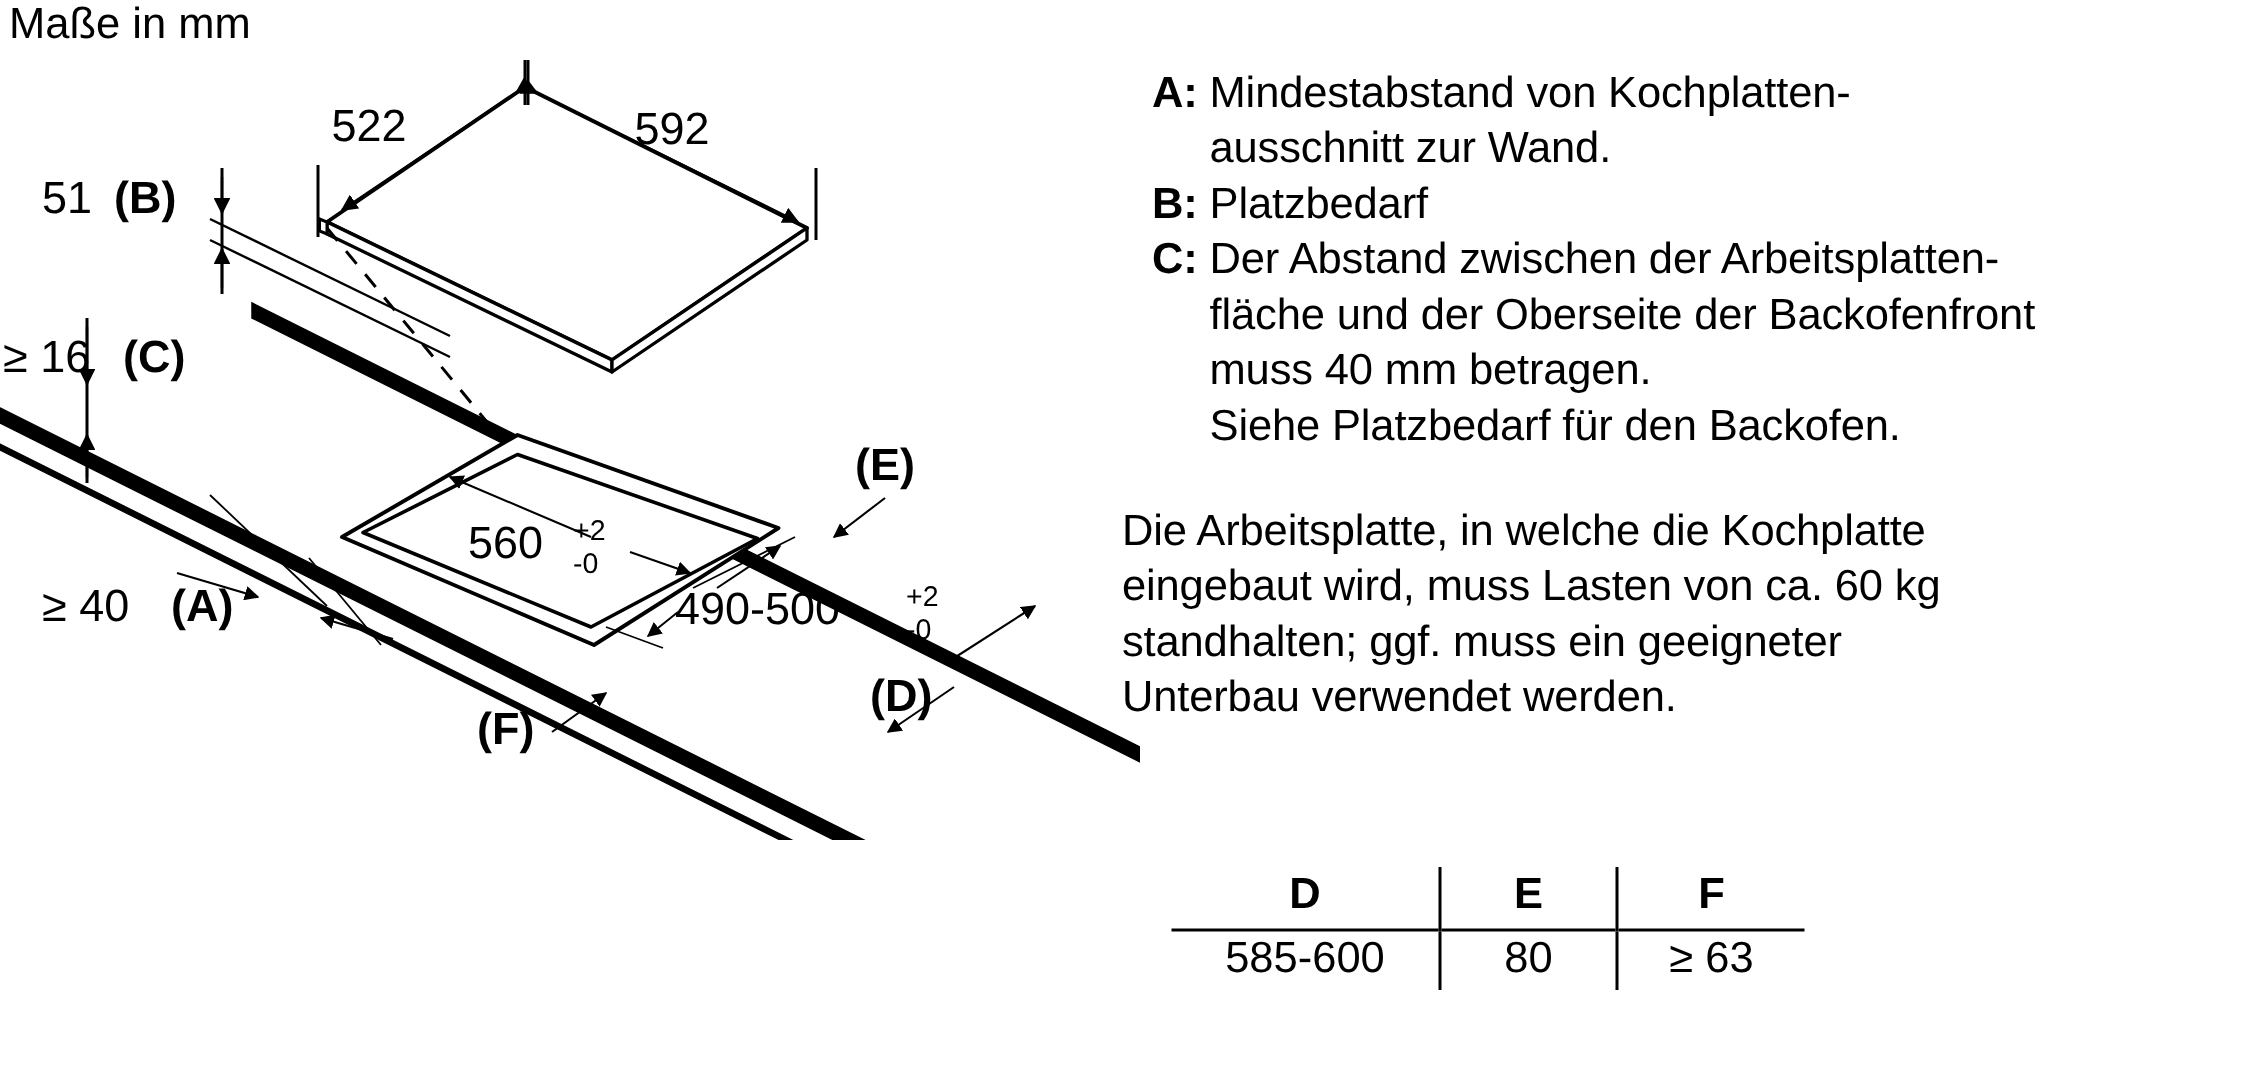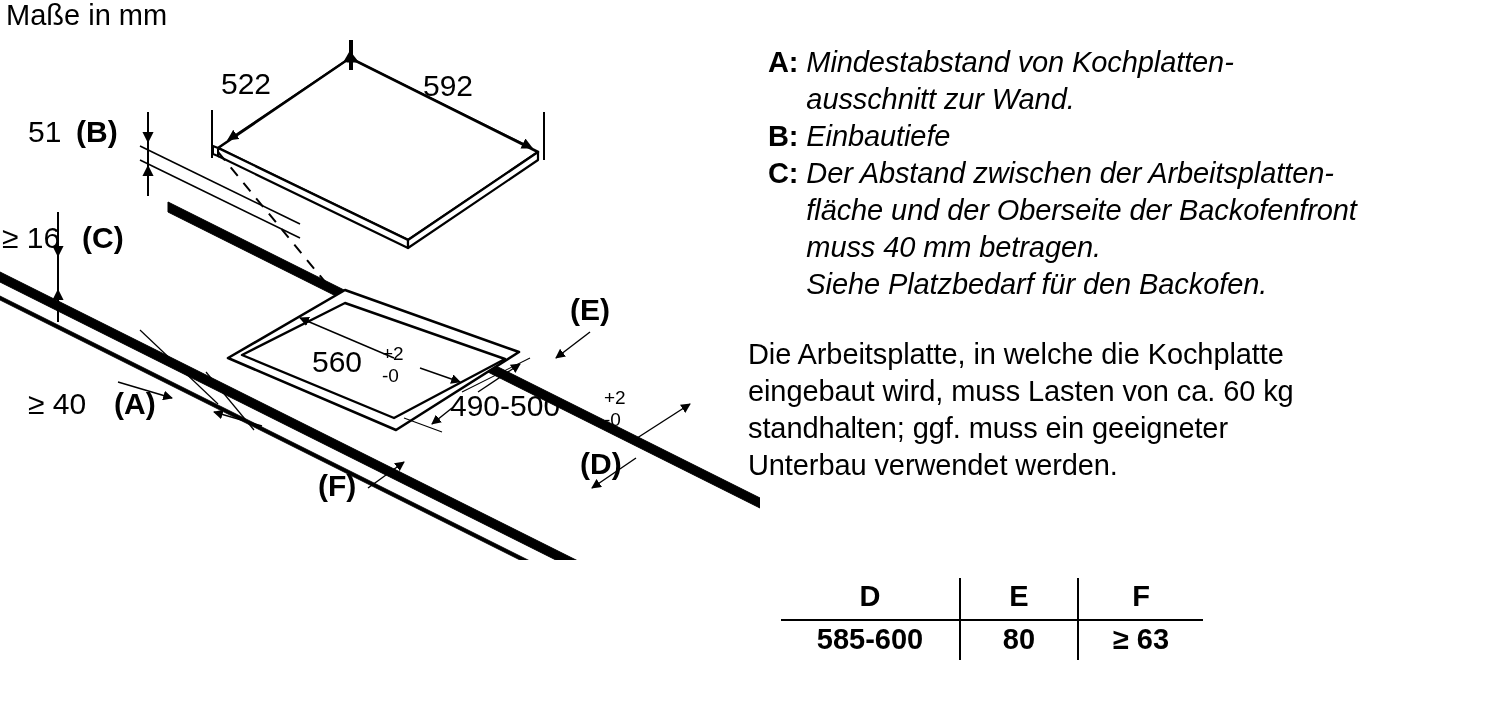--- a/index.html
+++ b/index.html
@@ -43,21 +43,20 @@
     letter-spacing: -0.1px;
   }
   .legend-key {
     font-weight: bold;
     flex: 0 0 auto;
     white-space: pre;
   }
   .legend-desc {
     flex: 1 1 auto;
     white-space: pre-line;
-    font-style: italic;
   }
 
   .note-paragraph {
     margin: 0;
     position: absolute;
     left: 748px;
     top: 336px;
     width: 726px;
     font-size: 29px;
     line-height: 37px;
@@ -71,21 +70,21 @@
     left: 781px;
     top: 578px;
     border-collapse: collapse;
     font-size: 29px;
   }
   .spec-table th,
   .spec-table td {
     text-align: center;
     padding: 2px 14px 4px 14px;
     white-space: nowrap;
-    font-weight: bold;
+    font-weight: normal;
   }
   .spec-table th {
     font-weight: bold;
     padding-bottom: 6px;
   }
   .spec-table th.col-d, .spec-table td.col-d { min-width: 150px; }
   .spec-table th.col-e, .spec-table td.col-e { min-width: 88px; }
   .spec-table th.col-f, .spec-table td.col-f { min-width: 96px; }
 
   
@@ -254,21 +253,21 @@
   <ul class="legend-list">
     <li class="legend-item">
       <span class="legend-key">A</span>
       <span class="legend-key">: </span>
       <span class="legend-desc">Mindestabstand von Kochplatten-
 ausschnitt zur Wand.</span>
     </li>
     <li class="legend-item">
       <span class="legend-key">B</span>
       <span class="legend-key">: </span>
-      <span class="legend-desc">Einbautiefe</span>
+      <span class="legend-desc">Platzbedarf</span>
     </li>
     <li class="legend-item">
       <span class="legend-key">C</span>
       <span class="legend-key">: </span>
       <span class="legend-desc">Der Abstand zwischen der Arbeitsplatten-
 fläche und der Oberseite der Backofenfront
 muss 40 mm betragen.
 Siehe Platzbedarf für den Backofen.</span>
     </li>
   </ul>

